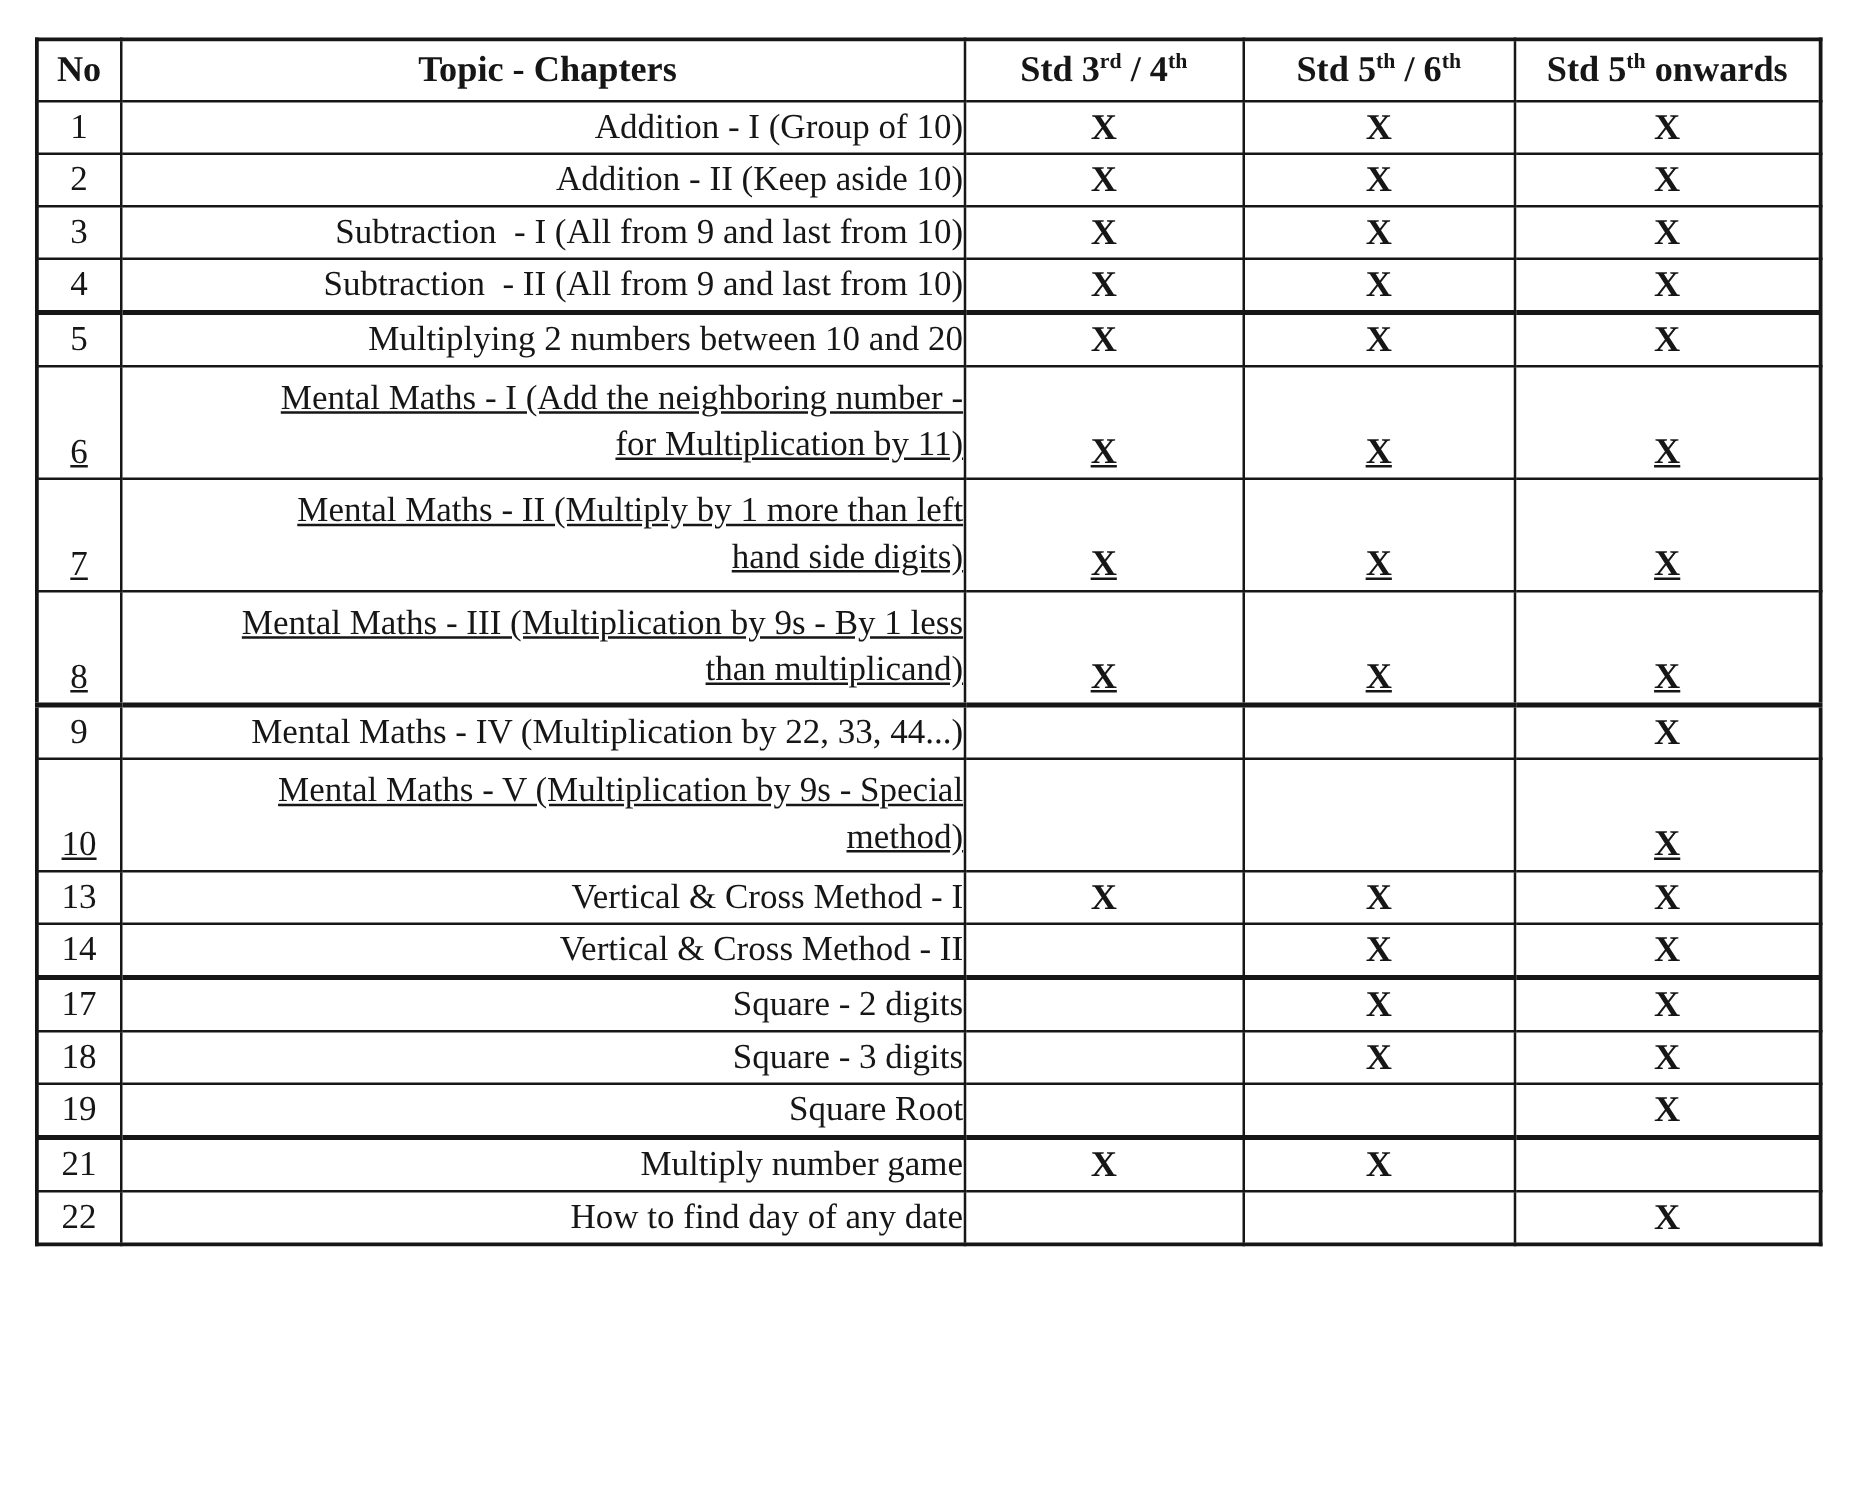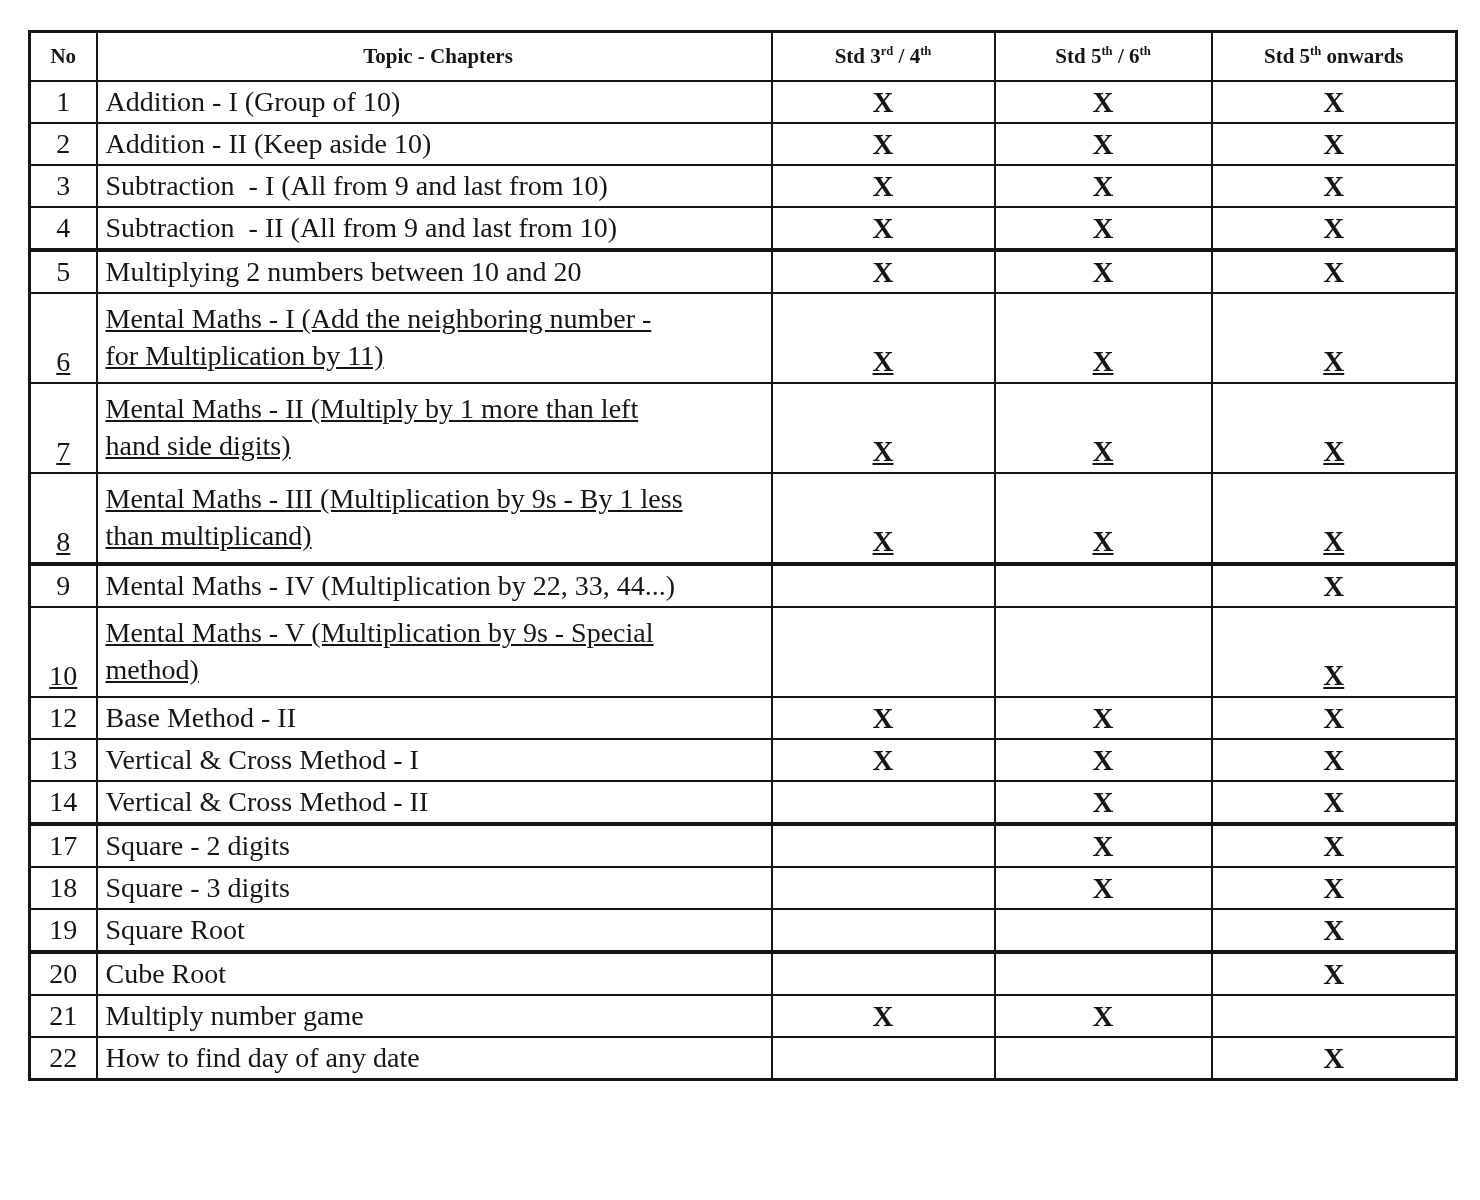--- a/index.html
+++ b/index.html
@@ -17,37 +17,37 @@
     table-layout: fixed;
     border: 3px solid #161616;
   }
   th, td {
     border: 2px solid #161616;
     overflow: hidden;
   }
   thead th {
     height: 47px;
     font-weight: bold;
-    font-size: 21px;
+    font-size: 29px;
     text-align: center;
     vertical-align: middle;
     padding: 0;
   }
   th.col-no { text-align: center; }
   th.col-topic { text-align: center; padding-left: 8px; }
   sup { font-size: 0.60em; font-weight: bold; line-height: 0; }
   tbody td {
     height: 40px;
     font-size: 28px;
     vertical-align: middle;
     padding: 0;
   }
   td.no { text-align: center; }
   td.topic {
-    text-align: left;
+    text-align: right;
     padding-left: 8px;
     white-space: pre-line;
     line-height: 1.32;
   }
   td.mark {
     text-align: center;
     font-weight: bold;
     font-size: 29px;
   }
   tr.tall td { height: 84px; text-decoration: underline; }
@@ -146,27 +146,20 @@
       </tr>
       <tr class="tall">
         <td class="no">10</td>
         <td class="topic">Mental Maths - V (Multiplication by 9s - Special
 method)</td>
         <td class="mark"></td>
         <td class="mark"></td>
         <td class="mark">X</td>
       </tr>
       <tr>
-        <td class="no">12</td>
-        <td class="topic">Base Method - II</td>
-        <td class="mark">X</td>
-        <td class="mark">X</td>
-        <td class="mark">X</td>
-      </tr>
-      <tr>
         <td class="no">13</td>
         <td class="topic">Vertical &amp; Cross Method - I</td>
         <td class="mark">X</td>
         <td class="mark">X</td>
         <td class="mark">X</td>
       </tr>
       <tr class="sect-end">
         <td class="no">14</td>
         <td class="topic">Vertical &amp; Cross Method - II</td>
         <td class="mark"></td>
@@ -183,27 +176,20 @@
       <tr>
         <td class="no">18</td>
         <td class="topic">Square - 3 digits</td>
         <td class="mark"></td>
         <td class="mark">X</td>
         <td class="mark">X</td>
       </tr>
       <tr class="sect-end">
         <td class="no">19</td>
         <td class="topic">Square Root</td>
-        <td class="mark"></td>
-        <td class="mark"></td>
-        <td class="mark">X</td>
-      </tr>
-      <tr>
-        <td class="no">20</td>
-        <td class="topic">Cube Root</td>
         <td class="mark"></td>
         <td class="mark"></td>
         <td class="mark">X</td>
       </tr>
       <tr>
         <td class="no">21</td>
         <td class="topic">Multiply number game</td>
         <td class="mark">X</td>
         <td class="mark">X</td>
         <td class="mark"></td>

